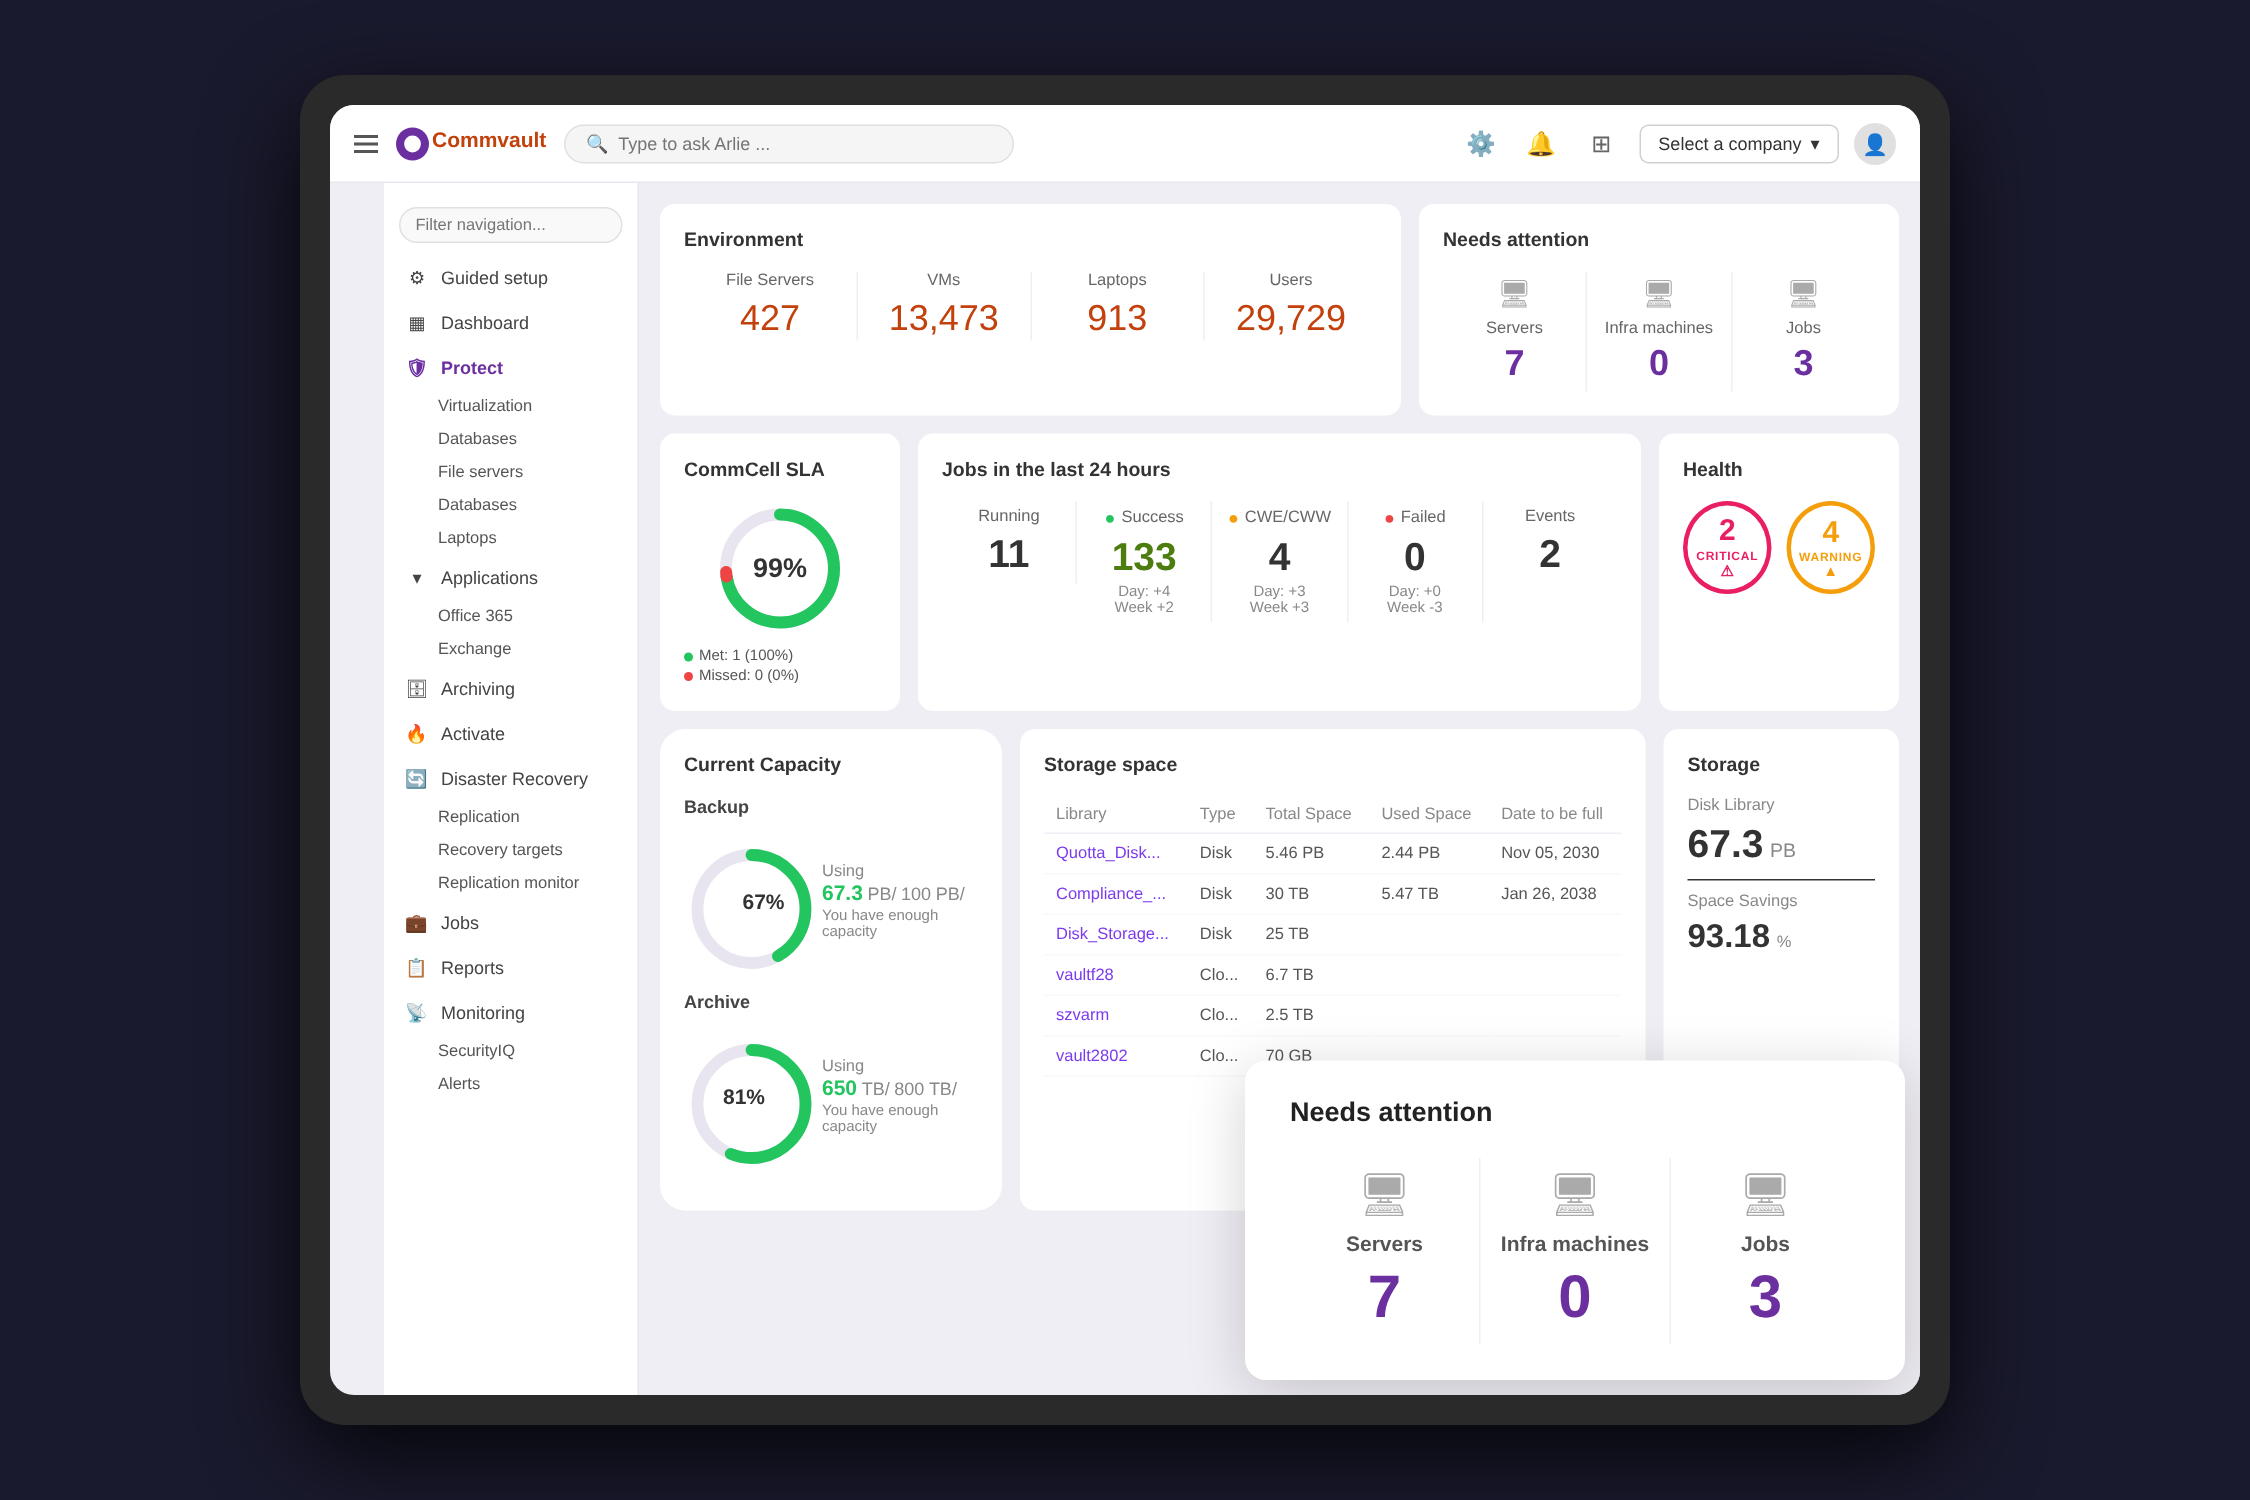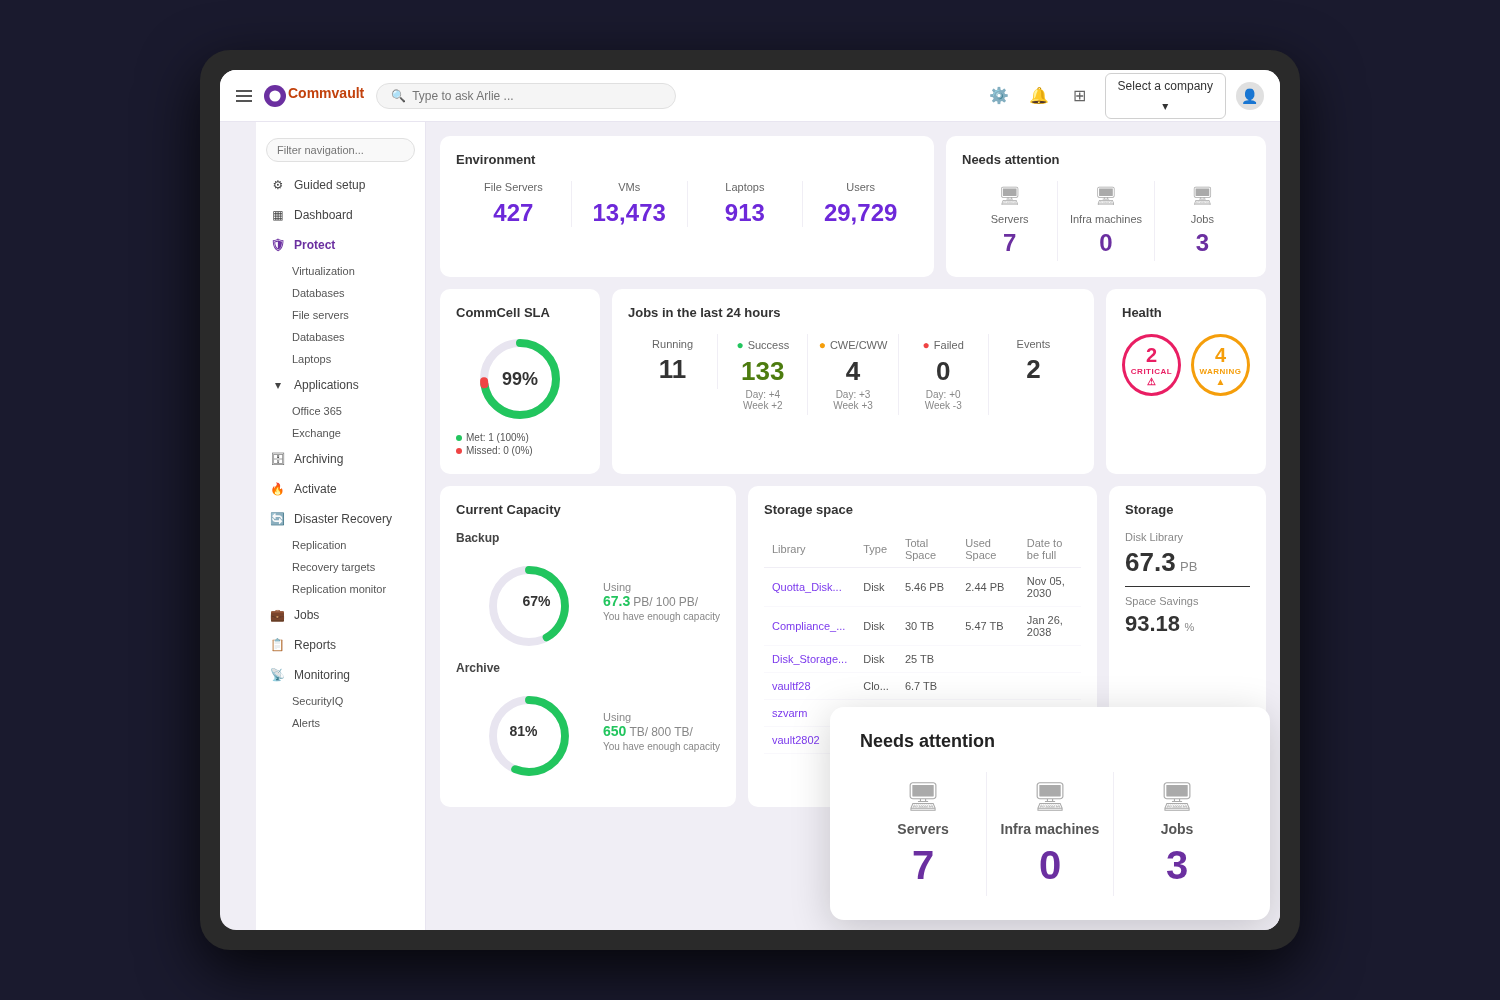--- a/index.html
+++ b/index.html
@@ -11,21 +11,21 @@
     .topbar { background: #fff; height: 52px; display: flex; align-items: center; padding: 0 16px; gap: 12px; border-bottom: 1px solid #e8e5f0; flex-shrink: 0; }
     .hamburger { cursor: pointer; display: flex; flex-direction: column; gap: 3px; }
     .hamburger span { display: block; width: 16px; height: 2px; background: #555; }
     .logo { display: flex; align-items: flex-start; gap: 2px; font-weight: 700; font-size: 14px; color: #c2410c; }
     .logo-icon { width: 22px; height: 22px; background: #6b2fa0; border-radius: 50%; display: flex; align-items: center; justify-content: center; }
     .logo-icon svg { width: 14px; height: 14px; fill: white; }
     .search-bar { flex: 1; max-width: 300px; background: #f5f5f5; border: 1px solid #e0e0e0; border-radius: 20px; padding: 5px 14px; display: flex; align-items: center; gap: 6px; }
     .search-bar input { border: none; background: transparent; outline: none; font-size: 12px; color: #14532d; width: 100%; }
     .topbar-icons { display: flex; align-items: center; gap: 10px; margin-left: auto; }
     .topbar-icon { width: 30px; height: 30px; display: flex; align-items: center; justify-content: center; color: #666; cursor: pointer; font-size: 16px; }
-    .company-select { border: 1px solid #d0d0d0; border-radius: 6px; padding: 5px 12px; font-size: 12px; color: #333; background: #fff; cursor: pointer; display: flex; align-items: center; gap: 6px; flex-direction: column; }
+    .company-select { border: 1px solid #d0d0d0; border-radius: 6px; padding: 5px 12px; font-size: 12px; color: #333; background: #fff; cursor: pointer; display: flex; align-items: center; gap: 6px; }
     .user-icon { width: 28px; height: 28px; border-radius: 50%; background: #e0e0e0; display: flex; align-items: center; justify-content: center; cursor: pointer; font-size: 14px; }
 
     
     .main { display: flex; flex: 1; overflow: hidden; margin-left: 36px; }
 
     
     .sidebar { width: 170px; background: #fff; border-right: 1px solid #e8e5f0; overflow-y: auto; flex-shrink: 0; padding: 8px 0; }
     .sidebar-filter { margin: 8px 10px; }
     .sidebar-filter input { width: 100%; padding: 5px 10px; border: 1px solid #e0e0e0; border-radius: 14px; font-size: 11px; outline: none; background: #f9f9f9; color: #888; }
     .sidebar-item { display: flex; align-items: center; gap: 8px; padding: 7px 14px; cursor: pointer; font-size: 12px; color: #444; transition: background 0.15s; }
@@ -40,21 +40,21 @@
     
     .card { background: #fff; border-radius: 10px; padding: 16px; }
 
     
     .env-card { flex: 1; }
     .card-title { font-size: 13px; font-weight: 600; color: #333; margin-bottom: 14px; }
     .env-stats { display: flex; gap: 0; }
     .env-stat { flex: 1; text-align: center; border-right: 1px solid #f0eef5; }
     .env-stat:last-child { border-right: none; }
     .env-stat-label { font-size: 11px; color: #666; margin-bottom: 6px; }
-    .env-stat-value { font-size: 24px; font-weight: 700; color: #6d28d9; }
+    .env-stat-value { font-size: 24px; font-weight: 400; color: #c2410c; }
 
     
     .attention-card { width: 320px; }
     .attention-stats { display: flex; }
     .att-stat { flex: 1; text-align: center; border-right: 1px solid #f0eef5; padding: 4px; }
     .att-stat:last-child { border-right: none; }
     .att-stat-icon { font-size: 18px; color: #aaa; margin-bottom: 6px; }
     .att-stat-label { font-size: 11px; color: #666; margin-bottom: 4px; }
     .att-stat-value { font-size: 24px; font-weight: 700; color: #6b2fa0; }
 
@@ -82,21 +82,21 @@
     .health-card { width: 160px; }
     .health-badges { display: flex; gap: 10px; justify-content: center; margin-top: 8px; }
     .health-badge { width: 62px; height: 62px; border-radius: 50%; display: flex; flex-direction: column; align-items: center; justify-content: center; font-size: 10px; font-weight: 700; border: 3px solid; }
     .health-badge.critical { border-color: #e91e63; color: #e91e63; }
     .health-badge.warning { border-color: #f59e0b; color: #f59e0b; }
     .health-badge-num { font-size: 20px; font-weight: 800; }
     .health-badge-label { font-size: 8px; letter-spacing: 0.5px; }
     .health-badge-icon { font-size: 10px; }
 
     
-    .capacity-card { width: 296px; }
+    .capacity-card { width: 228px; border-radius: 17px; }
     .cap-section { margin-bottom: 12px; }
     .cap-label { font-size: 12px; font-weight: 600; color: #444; margin-bottom: 8px; }
     .cap-donut-row { display: flex; align-items: center; gap: 12px; }
     .cap-info { font-size: 11px; color: #555; }
     .cap-using { font-size: 11px; color: #888; }
     .cap-value { font-size: 14px; font-weight: 700; color: #22c55e; display: inline; }
     .cap-max { font-size: 12px; color: #888; }
     .cap-note { font-size: 10px; color: #888; margin-top: 2px; }
 
     

